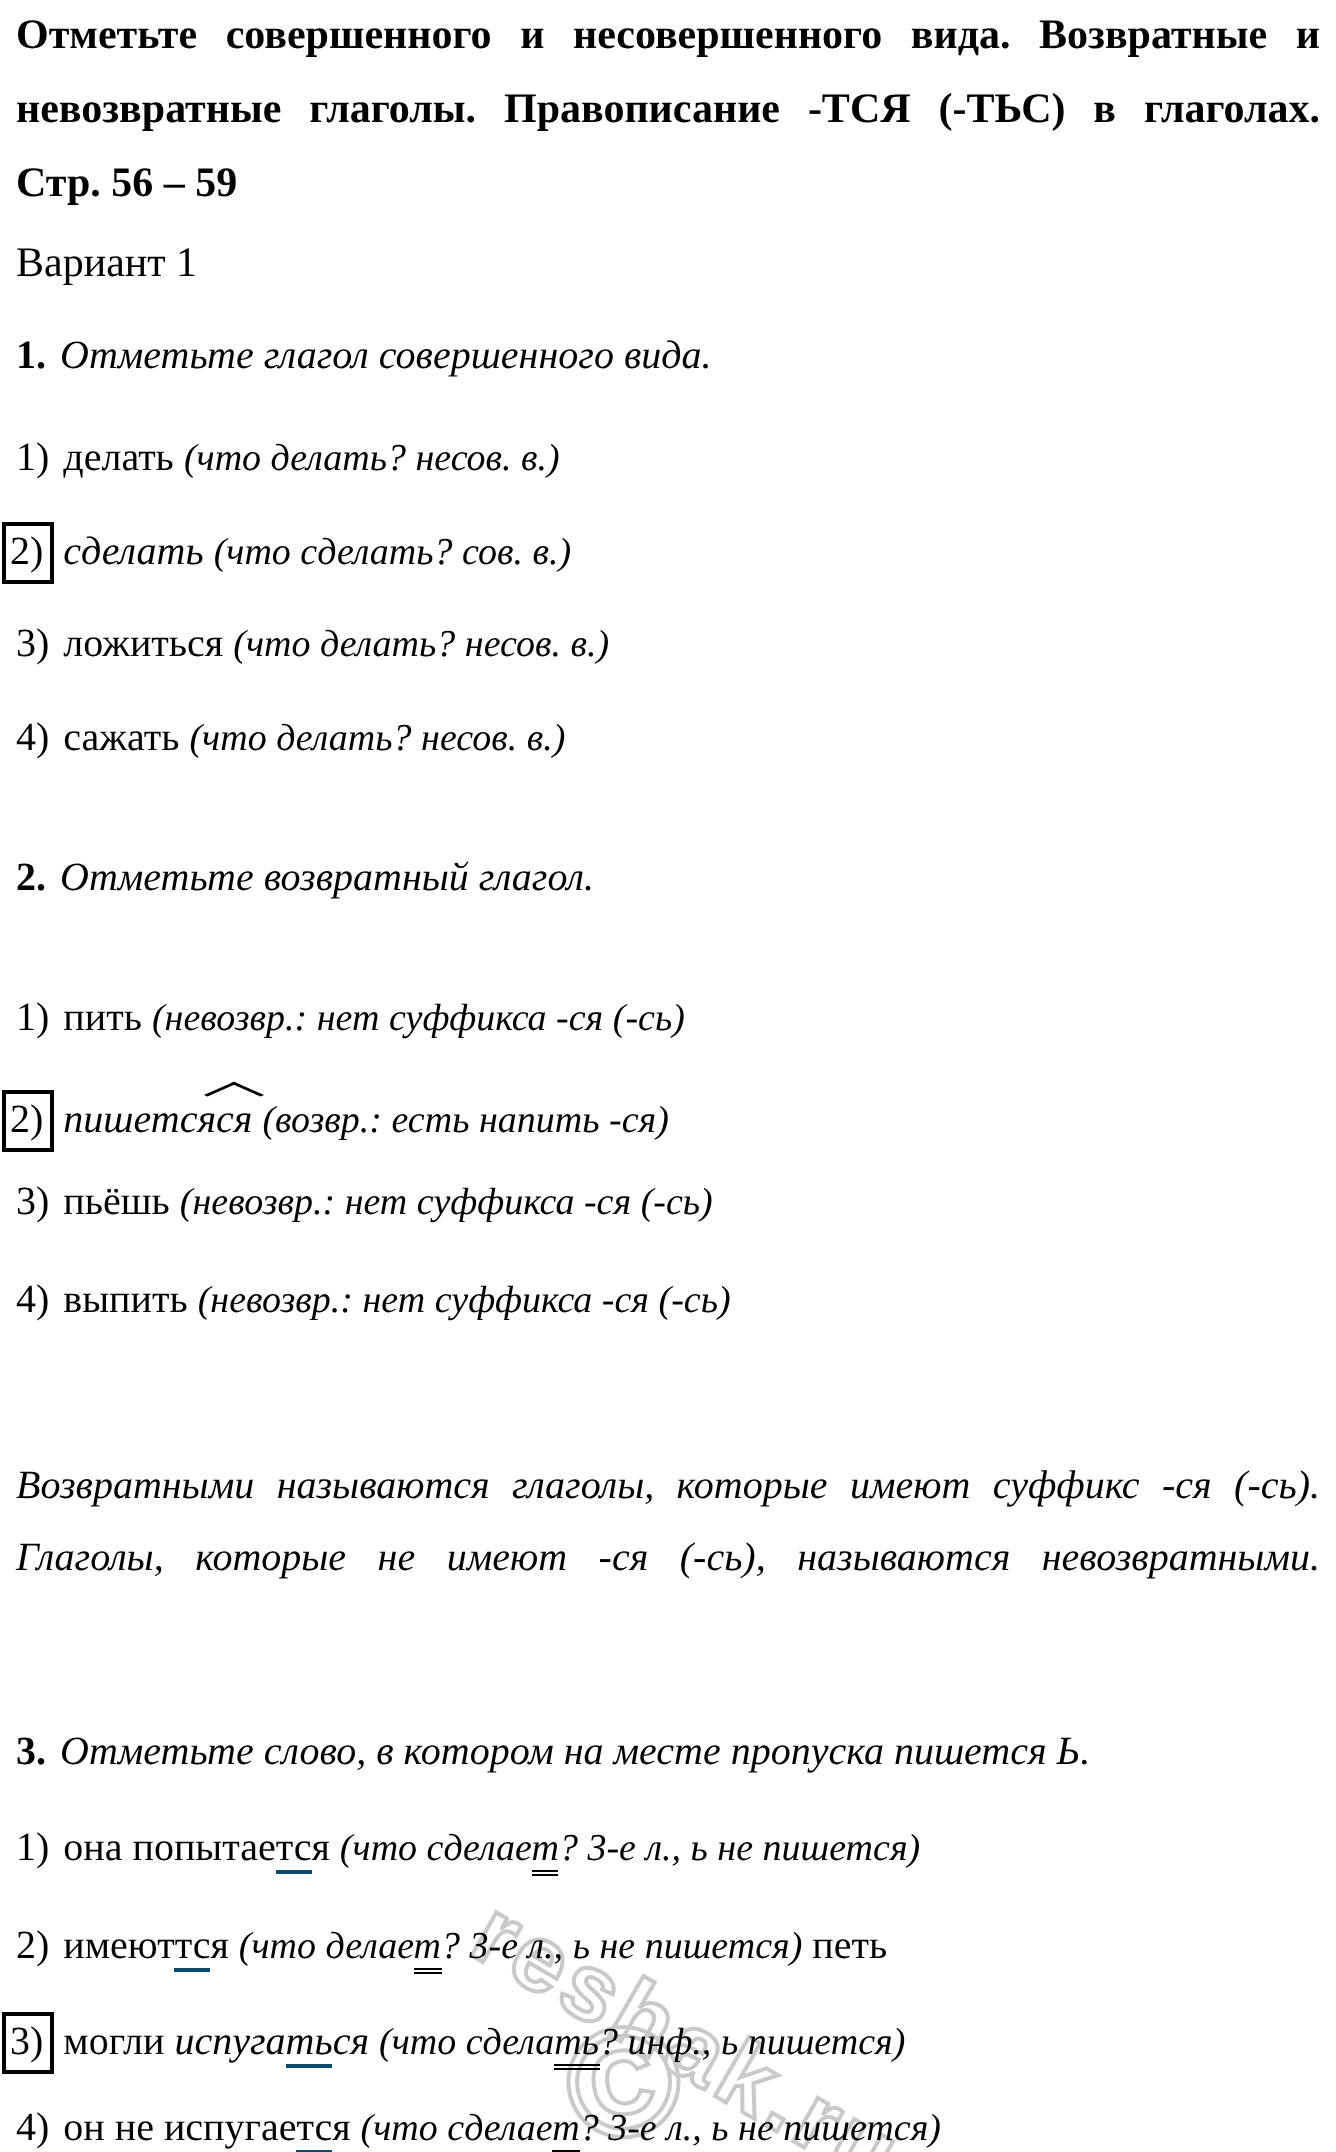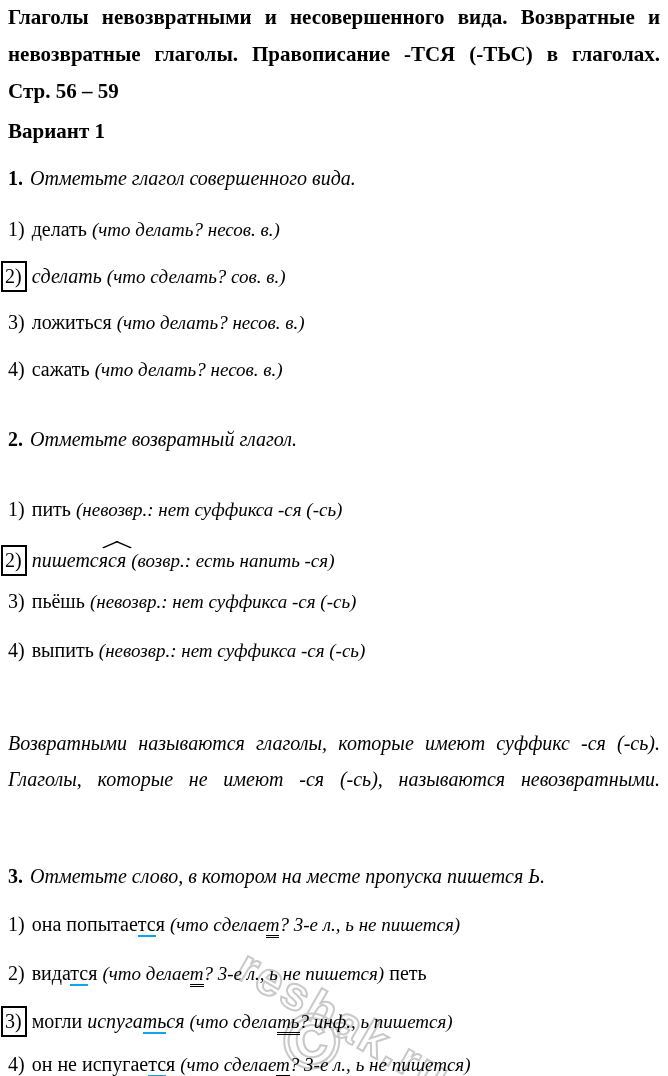--- a/index.html
+++ b/index.html
@@ -10,33 +10,33 @@
     position:relative;overflow:hidden;
   }
   .row{
     position:absolute;left:8px;right:8px;
     font-size:20px;line-height:26px;
     white-space:nowrap;
   }
   .wrapok{white-space:normal;}
   .just{text-align:justify;text-align-last:justify;white-space:normal;}
   .title-line{font-weight:bold;font-size:21px;line-height:30px;}
-  .variant{font-weight:bold;font-size:21px;}
+  .variant{font-weight:normal;font-size:21px;}
   .num{display:inline-block;margin-right:7px;}
   .num.bold{font-weight:bold;}
   .numbox{
     border:2px solid #000;
     padding:0 3px 1px 2px;
     margin-left:-7px;margin-right:5px;
   }
   .seg{white-space:pre-wrap;}
   .seg.it{font-style:italic;}
   .seg.b{font-weight:normal;}
   .seg.hint{font-style:italic;font-size:19px;}
-  .seg.u1{border-bottom:2px solid #0ea5e9;}
+  .seg.u1{border-bottom:2px solid #0c4a6e;}
   .seg.u2{border-bottom:3px double #000;}
   .seg.caret{position:relative;}
   .seg.caret::after{
     content:"";position:absolute;
     left:50%;top:-10px;width:15px;height:15px;
     border-top:2px solid #000;border-left:2px solid #000;
     transform:translateX(-50%) scale(1.25,0.55) rotate(45deg);
   }
   .rule{font-size:20px;}
   
@@ -59,21 +59,21 @@
     z-index:0;pointer-events:none;
   }
   .row{z-index:1;}
 </style>
 </head>
 <body>
 
 <div class="watermark-text">reshak.ru</div>
 <div class="watermark-copy">©</div>
 
-<div class="row title-line just" style="top:2px">Глаголы невозвратными и несовершенного вида. Возвратные и</div>
+<div class="row title-line just" style="top:2px">Отметьте совершенного и несовершенного вида. Возвратные и</div>
 <div class="row title-line just" style="top:39px">невозвратные глаголы. Правописание -ТСЯ (-ТЬС) в глаголах.</div>
 <div class="row title-line" style="top:76px">Стр. 56 – 59</div>
 
 <div class="row variant" style="top:118px">Вариант 1</div>
 
 <div class="row wrapok" style="top:165px">
   <span class="num bold">1.</span><span><span class="seg it">Отметьте глагол совершенного вида.</span></span>
 </div>
 <div class="row" style="top:216px">
   <span class="num">1)</span><span><span class="seg">делать </span><span class="seg hint">(что делать? несов. в.)</span></span>
@@ -107,20 +107,20 @@
 <div class="row rule just" style="top:730px"><span class="seg it b">Возвратными</span><span class="seg it"> называются глаголы, которые имеют суффикс </span><span class="seg it b">-ся (-сь)</span><span class="seg it">.</span></div>
 <div class="row rule just" style="top:766px"><span class="seg it">Глаголы, которые не имеют </span><span class="seg it b">-ся (-сь)</span><span class="seg it">, называются </span><span class="seg it b">невозвратными</span><span class="seg it">.</span></div>
 
 <div class="row wrapok" style="top:863px">
   <span class="num bold">3.</span><span><span class="seg it">Отметьте слово, в котором на месте пропуска пишется </span><span class="seg it b">Ь</span><span class="seg it">.</span></span>
 </div>
 <div class="row" style="top:911px">
   <span class="num">1)</span><span><span class="seg">она попытае</span><span class="seg u1">тс</span><span class="seg">я </span><span class="seg hint">(что сделае</span><span class="seg hint u2">т</span><span class="seg hint">? 3-е л., </span><span class="seg hint b">ь</span><span class="seg hint"> не пишется)</span></span>
 </div>
 <div class="row" style="top:960px">
-  <span class="num">2)</span><span><span class="seg">вида</span><span class="seg u1">тс</span><span class="seg">я </span><span class="seg hint">(что делае</span><span class="seg hint u2">т</span><span class="seg hint">? 3-е л., </span><span class="seg hint b">ь</span><span class="seg hint"> не пишется)</span><span class="seg"> петь</span></span>
+  <span class="num">2)</span><span><span class="seg">имеют</span><span class="seg u1">тс</span><span class="seg">я </span><span class="seg hint">(что делае</span><span class="seg hint u2">т</span><span class="seg hint">? 3-е л., </span><span class="seg hint b">ь</span><span class="seg hint"> не пишется)</span><span class="seg"> петь</span></span>
 </div>
 <div class="row" style="top:1006px">
   <span class="num numbox">3)</span><span><span class="seg">могли </span><span class="seg it">испуга</span><span class="seg it u1">т</span><span class="seg it u1 b">ь</span><span class="seg it">ся </span><span class="seg hint">(что сдела</span><span class="seg hint u2">ть</span><span class="seg hint">? инф., </span><span class="seg hint b">ь</span><span class="seg hint"> пишется)</span></span>
 </div>
 <div class="row" style="top:1051px">
   <span class="num">4)</span><span><span class="seg">он не испугае</span><span class="seg u1">тс</span><span class="seg">я </span><span class="seg hint">(что сделае</span><span class="seg hint u2">т</span><span class="seg hint">? 3-е л., </span><span class="seg hint b">ь</span><span class="seg hint"> не пишется)</span></span>
 </div>
 
 </body></html>

